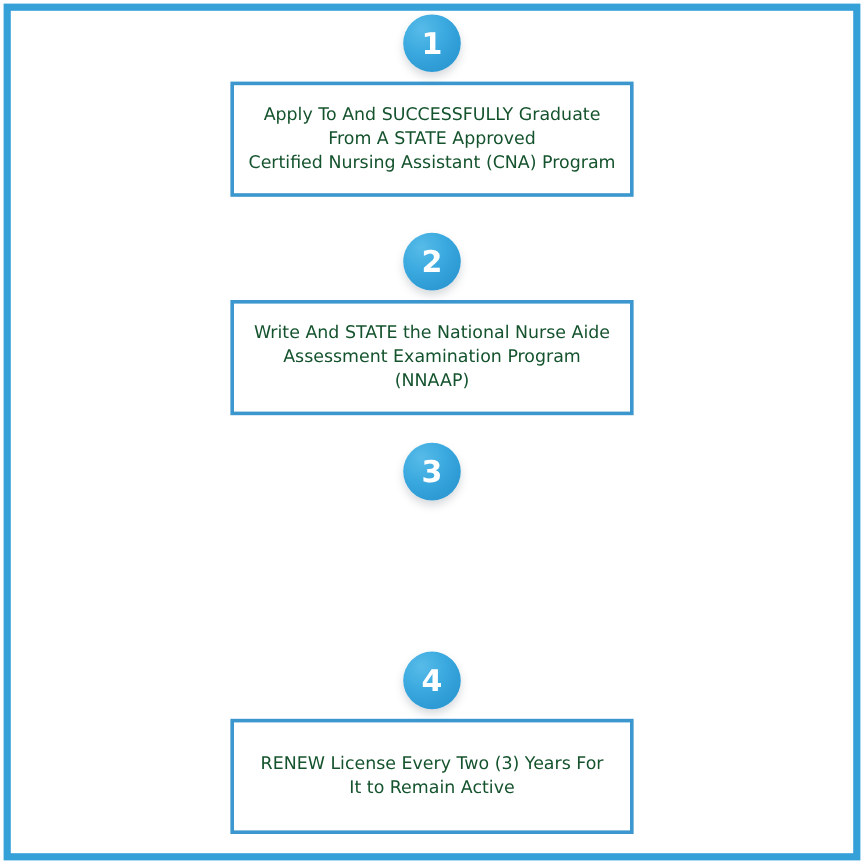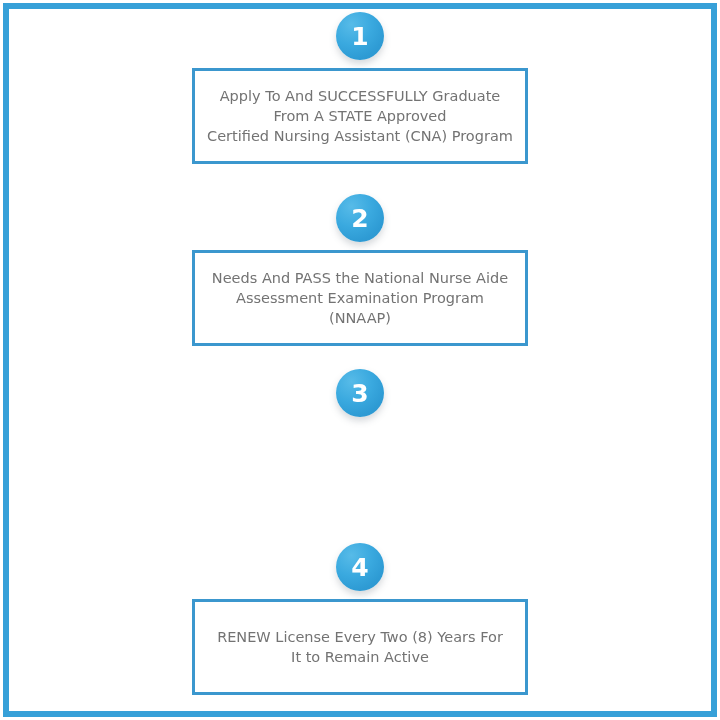--- a/index.html
+++ b/index.html
@@ -92,21 +92,21 @@
     background: #ffffff;
     display: flex;
     align-items: center;
     justify-content: center;
     padding: 4px 10px;
   }
 
   .step-text {
     margin: 0;
     text-align: center;
-    color: #737373;
+    color: #14532d;
     font-family: "DejaVu Sans", "Liberation Sans", sans-serif;
     font-size: 14.5px;
     line-height: 20px;
     font-weight: normal;
     white-space: pre-line;
   }
 </style>
 </head>
 <body>
 
@@ -125,36 +125,36 @@
 From A STATE Approved
 Certified Nursing Assistant (CNA) Program</p>
       </div>
     </div>
 
     <div class="step step-2">
       <div class="step-badge">
         <span class="step-badge-number">2</span>
       </div>
       <div class="step-box">
-        <p class="step-text">Needs And PASS the National Nurse Aide
+        <p class="step-text">Write And STATE the National Nurse Aide
 Assessment Examination Program
 (NNAAP)</p>
       </div>
     </div>
 
     <div class="step step-3">
       <div class="step-badge">
         <span class="step-badge-number">3</span>
       </div>
     </div>
 
     <div class="step step-4">
       <div class="step-badge">
         <span class="step-badge-number">4</span>
       </div>
       <div class="step-box">
-        <p class="step-text">RENEW License Every Two (8) Years For
+        <p class="step-text">RENEW License Every Two (3) Years For
 It to Remain Active</p>
       </div>
     </div>
 
   </div>
 </div>
 
 </body></html>

